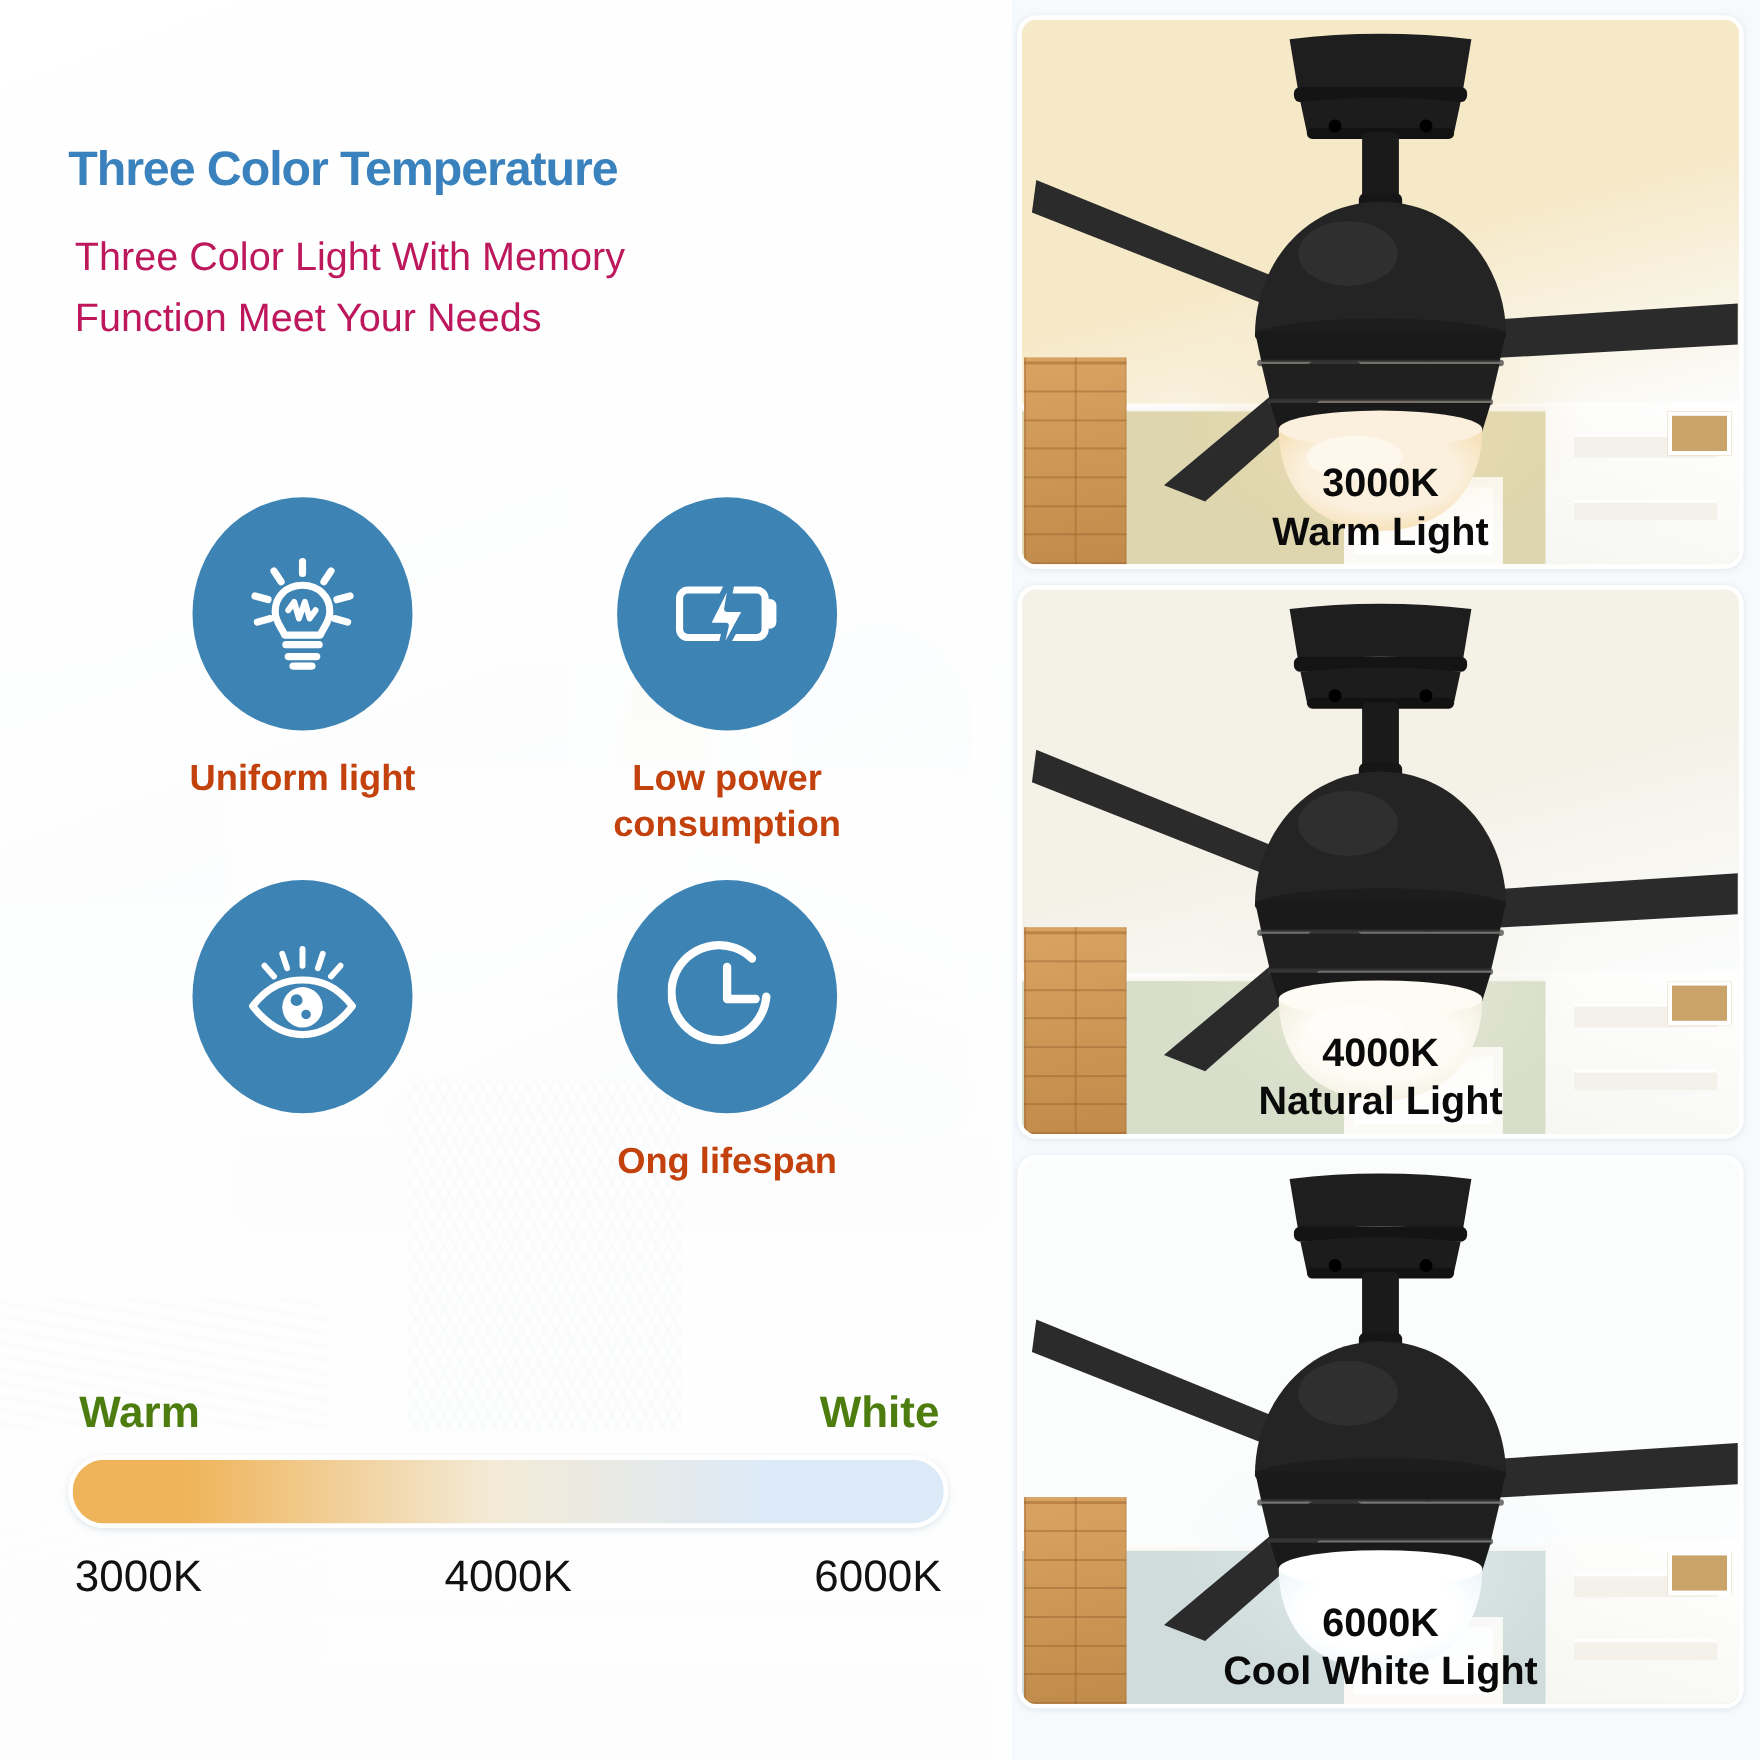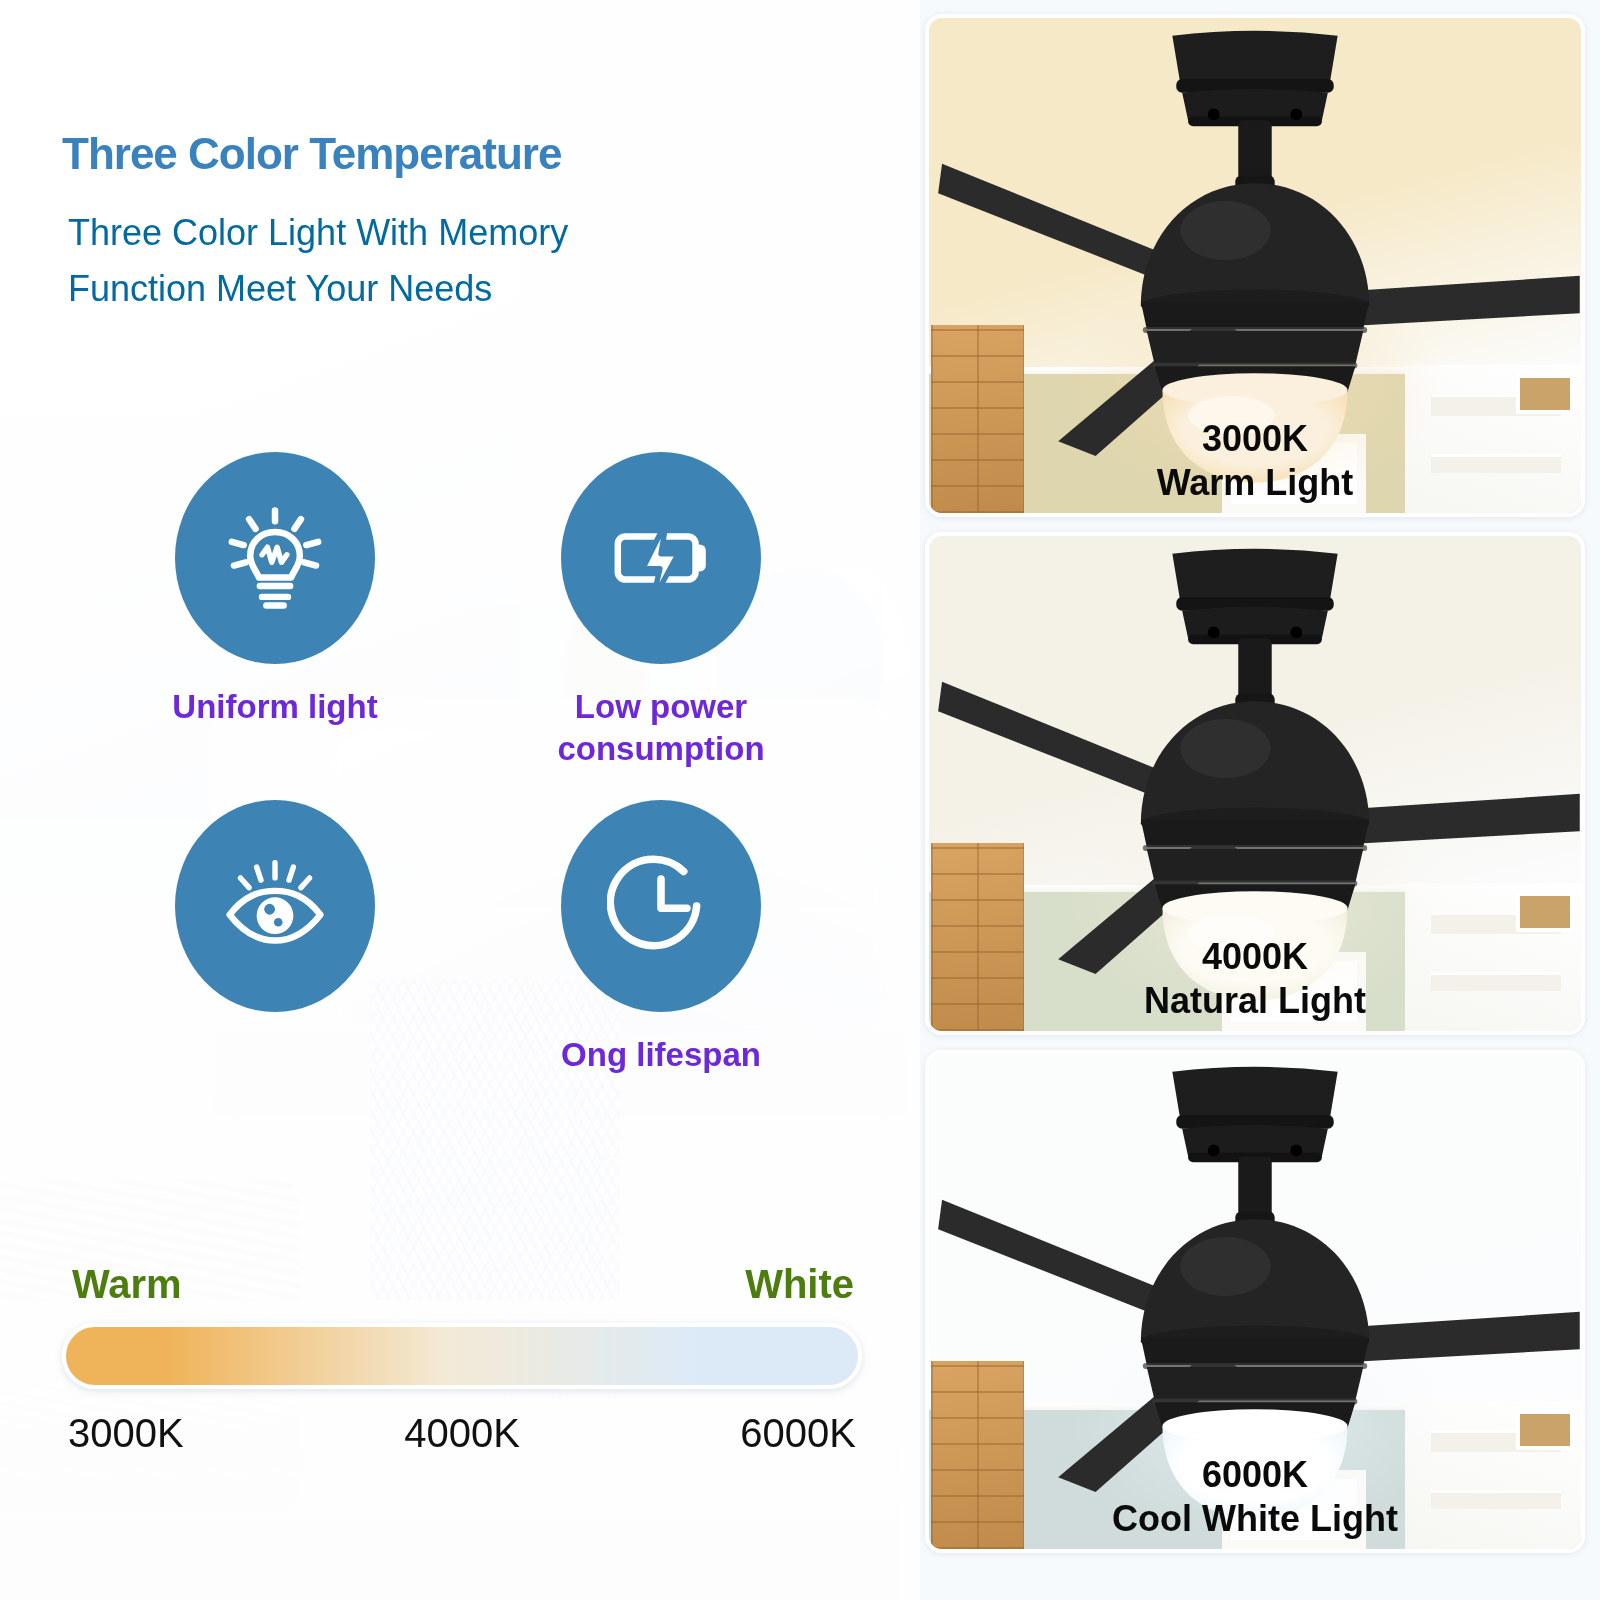--- a/index.html
+++ b/index.html
@@ -104,21 +104,21 @@
   #heading {
     position:absolute; left:62px; top:104px;
     font-size:44px; font-weight:bold;
     letter-spacing:-1px;
     white-space:nowrap;
     margin-top:25px;
   }
   #subheading {
     position:absolute; left:68px; top:205px;
     font-size:36px; font-weight:normal;
-    color:#0369a1;
+    color:#be185d;
     line-height:1.55;
     white-space:pre-line;
   }
 
   
   #features {
     position:absolute; left:118px; top:452px;
     width:700px;
     display:grid;
     grid-template-columns:1fr 1fr;
@@ -128,21 +128,21 @@
   }
   .feature { display:flex; flex-direction:column; align-items:center; }
   .feature-icon {
     width:200px; height:212px;
     border-radius:50%;
     display:flex; align-items:center; justify-content:center;
   }
   .feature-icon svg { width:108px; height:108px; display:block; }
   .feature-label {
     margin-top:22px;
-    font-size:33px; font-weight:bold; color:#6d28d9;
+    font-size:33px; font-weight:bold; color:#c2410c;
     text-align:center; line-height:1.28;
     white-space:pre-line;
   }
 
   
   #temp-scale { position:absolute; left:62px; top:1262px; width:800px; }
   .scale-ends {
     display:flex; justify-content:space-between;
     font-size:40px; font-weight:bold; color:#4d7c0f;
     padding:0 8px 0 10px;

